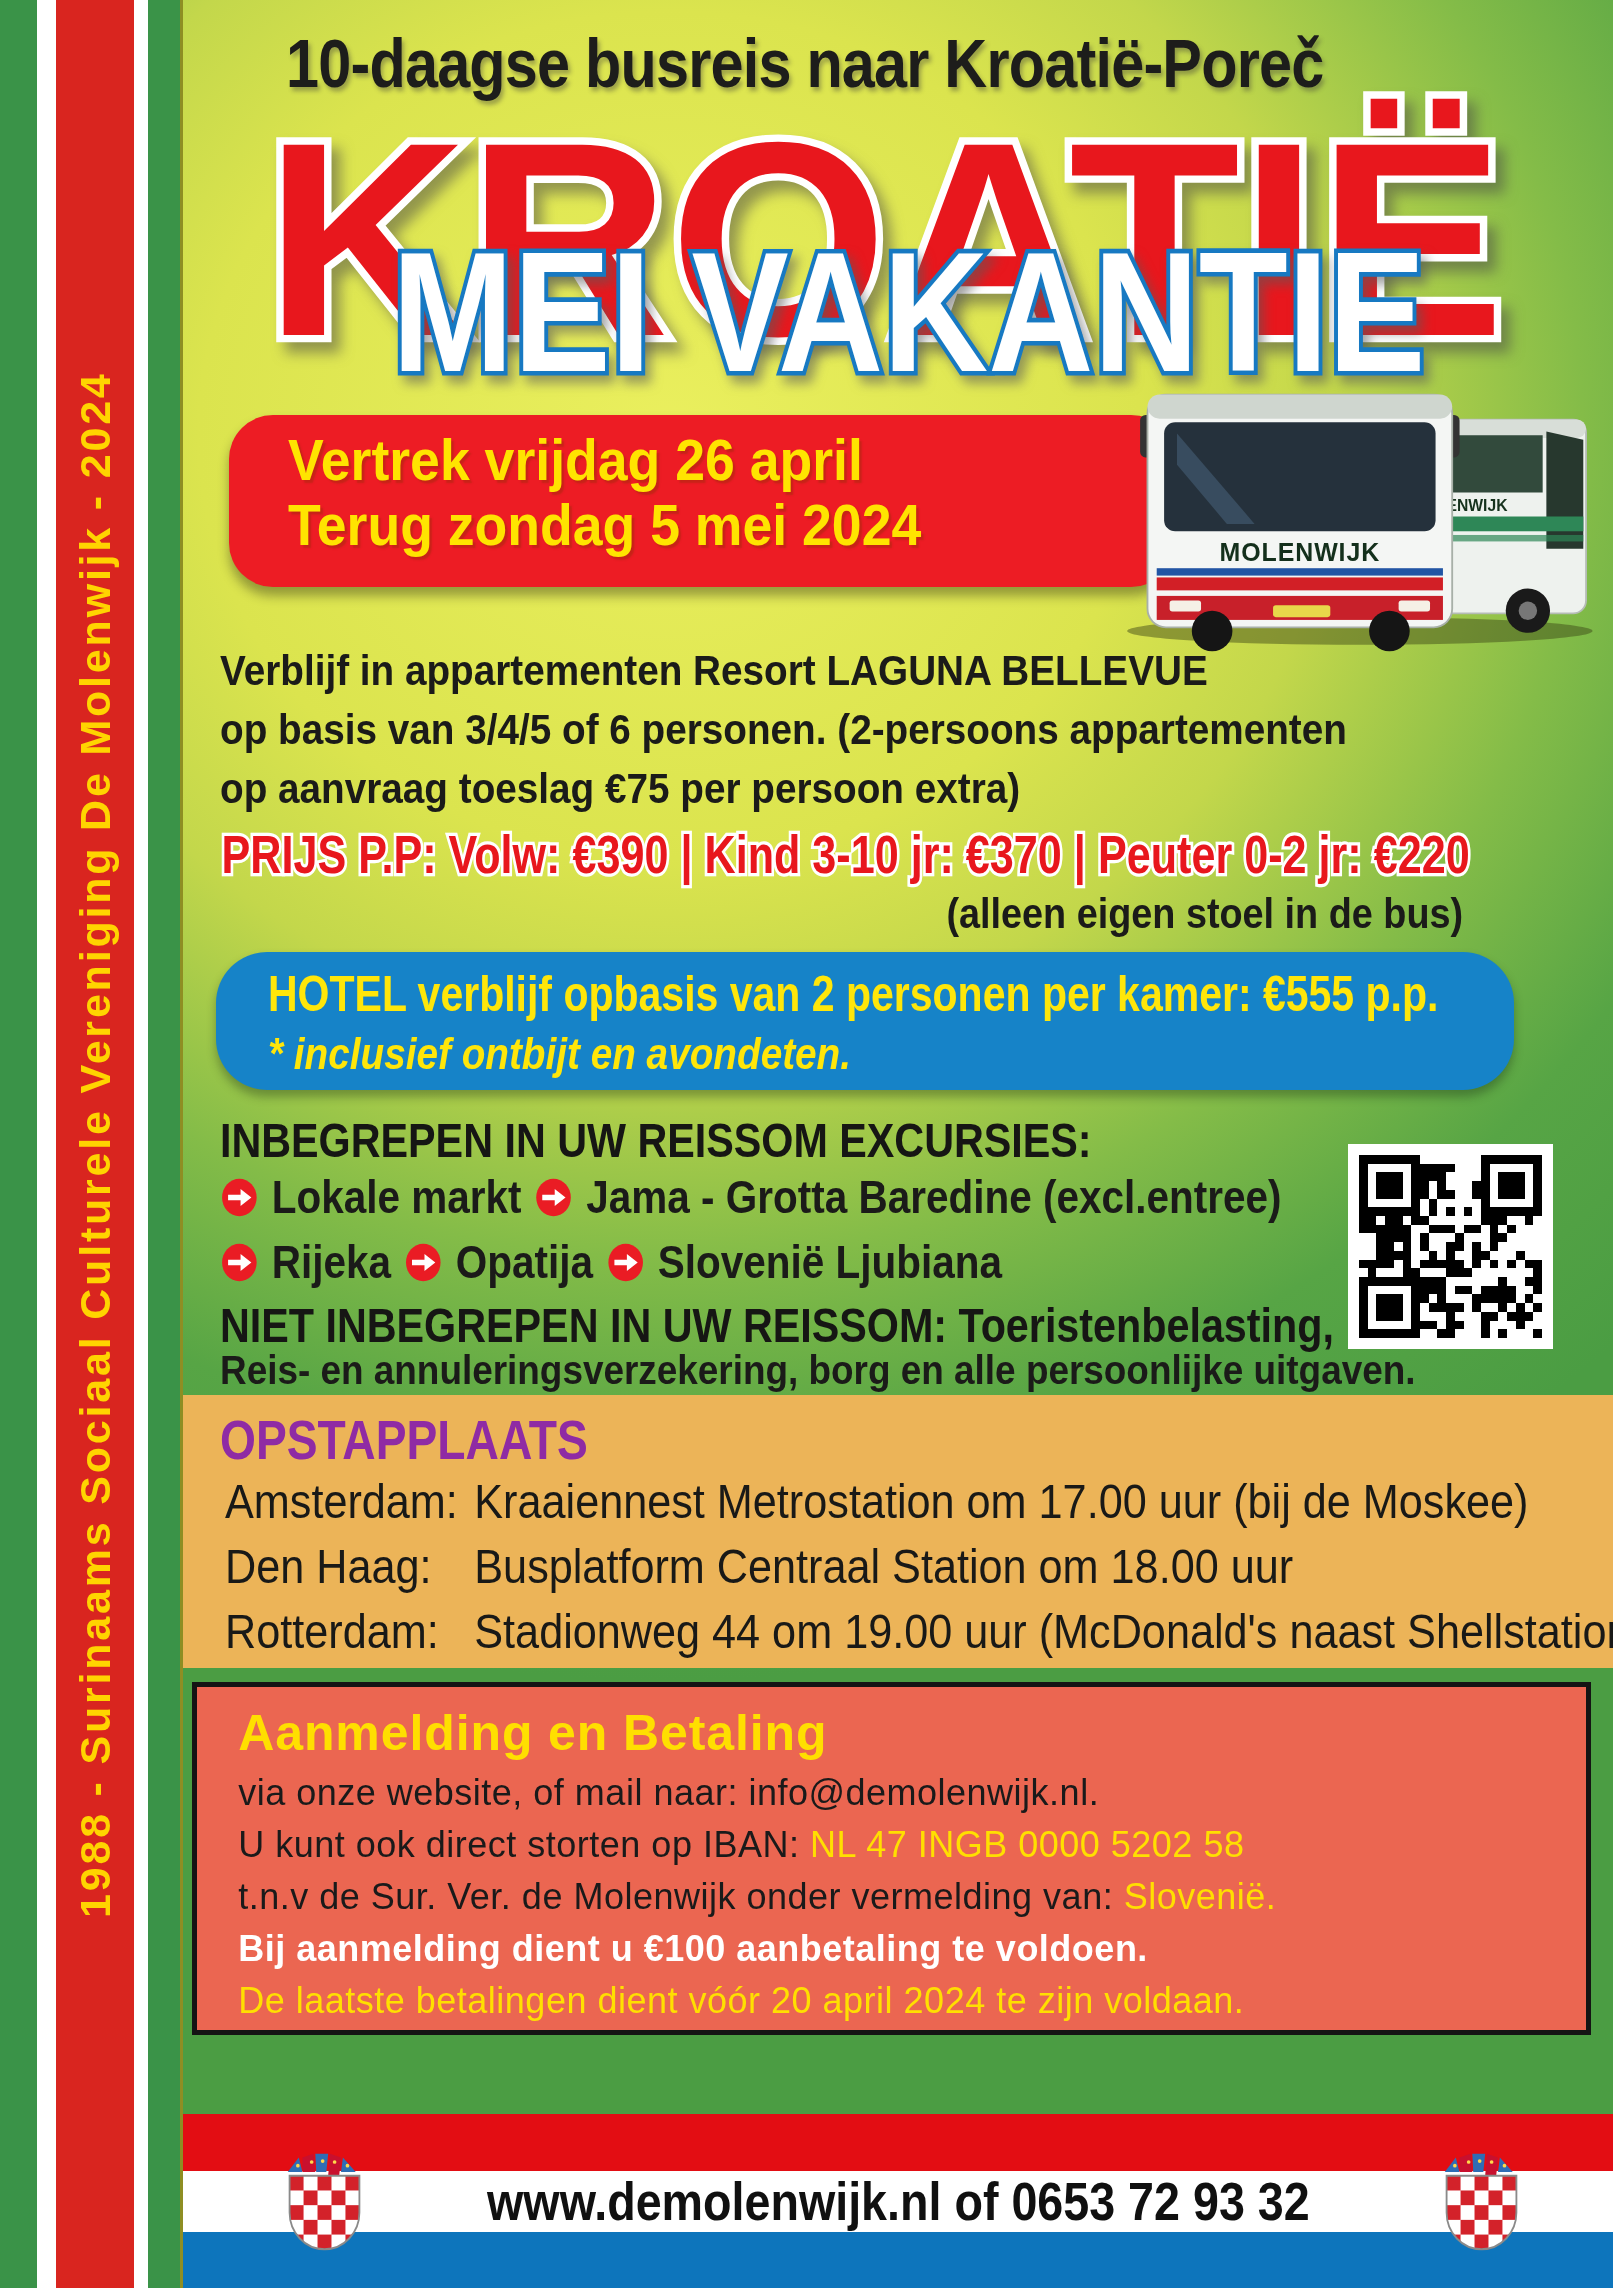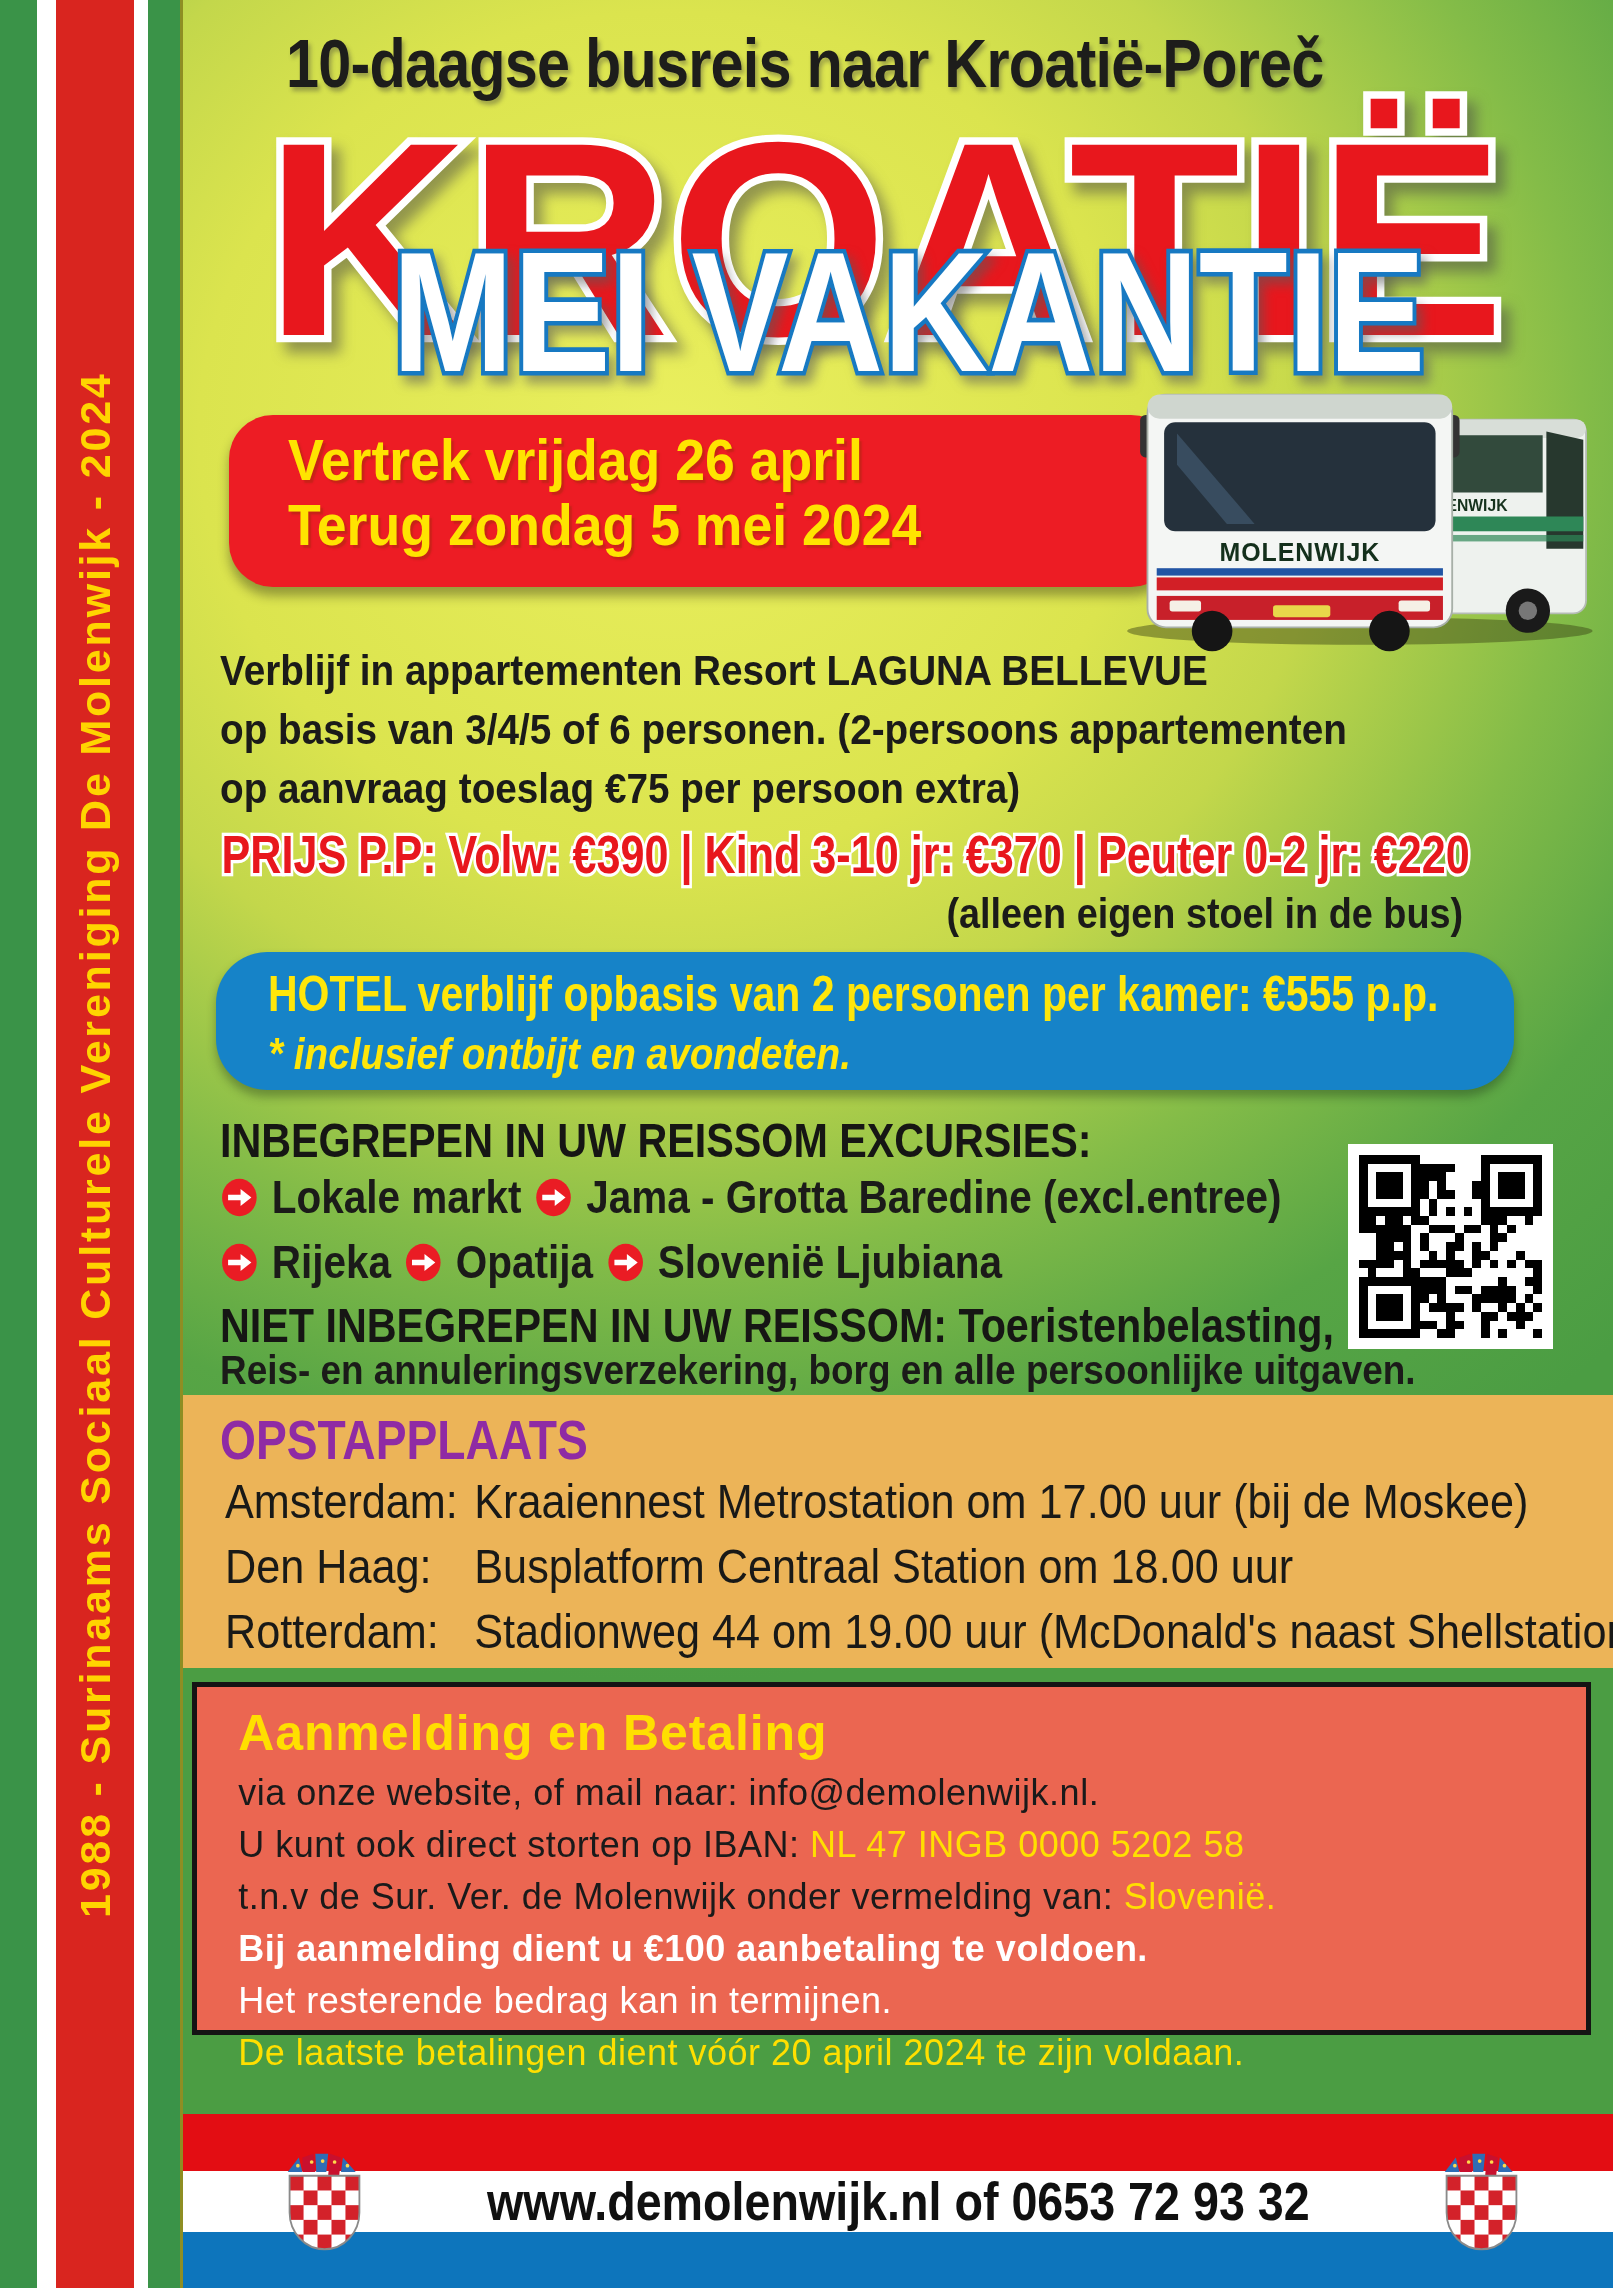--- a/index.html
+++ b/index.html
@@ -665,21 +665,20 @@
         <span>Stadionweg 44 om 19.00 uur (McDonald's naast Shellstation)</span>
       </div>
     </div>
 
     <div class="abs payment-box">
       <div class="pay-head">Aanmelding en Betaling</div>
       <div class="pay-line">via onze website, of mail naar: info@demolenwijk.nl.</div>
       <div class="pay-line"><span>U kunt ook direct storten op IBAN: </span><span class="pay-yellow">NL 47 INGB 0000 5202 58</span></div>
       <div class="pay-line"><span>t.n.v de Sur. Ver. de Molenwijk onder vermelding van: </span><span class="pay-yellow">Slovenië.</span></div>
       <div class="pay-line pay-white">Bij aanmelding dient u €100 aanbetaling te voldoen.</div>
-      <div class="pay-line pay-white-n">Het resterende bedrag kan in termijnen.</div>
       <div class="pay-line pay-yellow">De laatste betalingen dient vóór 20 april 2024 te zijn voldaan.</div>
     </div>
 
     <div class="abs footer-red"></div>
     <div class="abs footer-white">
       <div class="footer-contact">www.demolenwijk.nl of 0653 72 93 32</div>
     </div>
     <div class="abs footer-blue"></div>
 
     <svg class="abs emblem" style="left:102px;top:2150px" viewBox="0 0 86 112">

